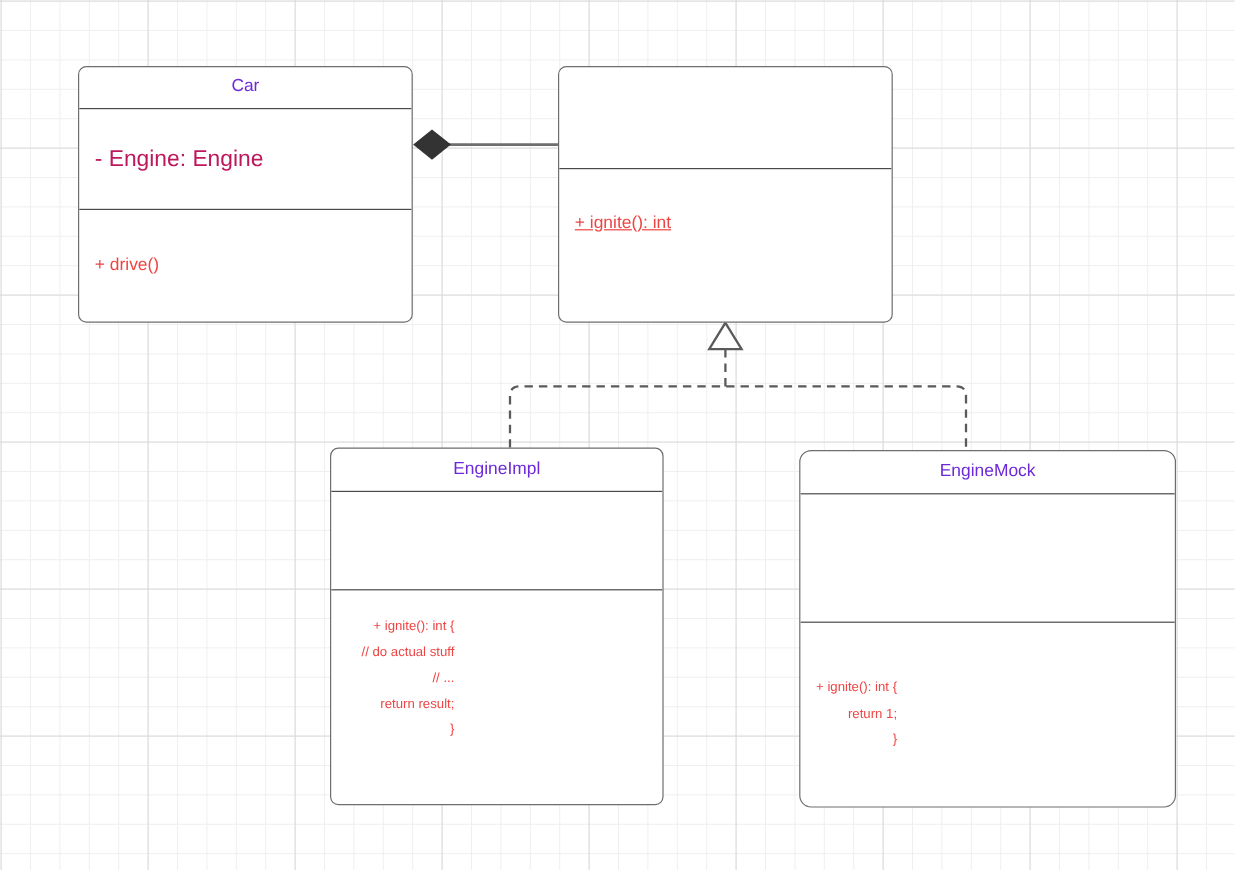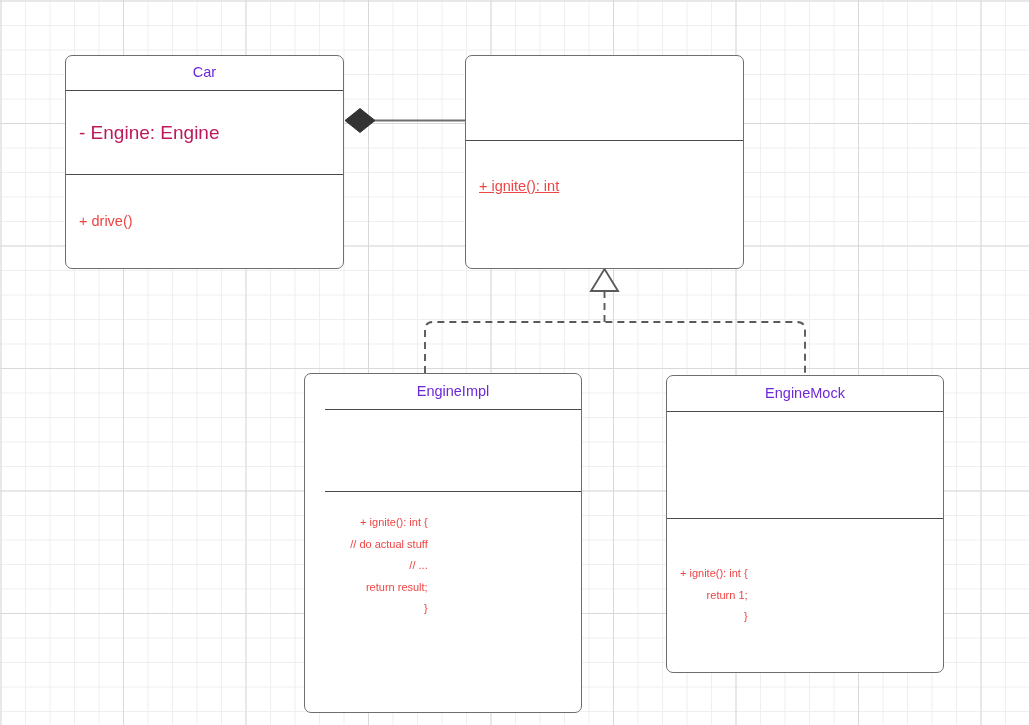--- a/index.html
+++ b/index.html
@@ -110,33 +110,33 @@
     <div class="uml-title" style="height:35px;">Car</div>
     <div class="uml-attrs" style="height:84px;">- Engine: Engine</div>
     <div class="uml-ops" style="height:91px;">+ drive()</div>
   </div>
 
   <div class="uml-class" style="left:465px; top:55px; width:279px; height:214px;">
     <div class="uml-attrs" style="height:85px;"></div>
     <div class="uml-ops" style="height:90px;text-decoration:underline;">+ ignite(): int</div>
   </div>
 
-  <div class="uml-class" style="left:304px; top:373px; width:278px; height:340px;padding-left:20px;">
+  <div class="uml-class" style="left:275px; top:373px; width:278px; height:298px;">
     <div class="uml-title" style="height:36px;">EngineImpl</div>
     <div class="uml-attrs" style="height:82px;"></div>
     <div class="uml-ops top-align" style="height:178px;">
       <span class="code-block">+ ignite(): int {
     // do actual stuff
     // ...
     return result;
 }</span>
     </div>
   </div>
 
-  <div class="uml-class" style="left:666px; top:375px; width:278px; height:298px;">
+  <div class="uml-class" style="left:666px; top:375px; width:314px; height:298px;border-radius:10px;">
     <div class="uml-title" style="height:36px;">EngineMock</div>
     <div class="uml-attrs" style="height:107px;"></div>
     <div class="uml-ops top-align" style="height:153px; padding-top:44px;">
       <span class="code-block">+ ignite(): int {
     return 1;
 }</span>
     </div>
   </div>
 
 </div>

